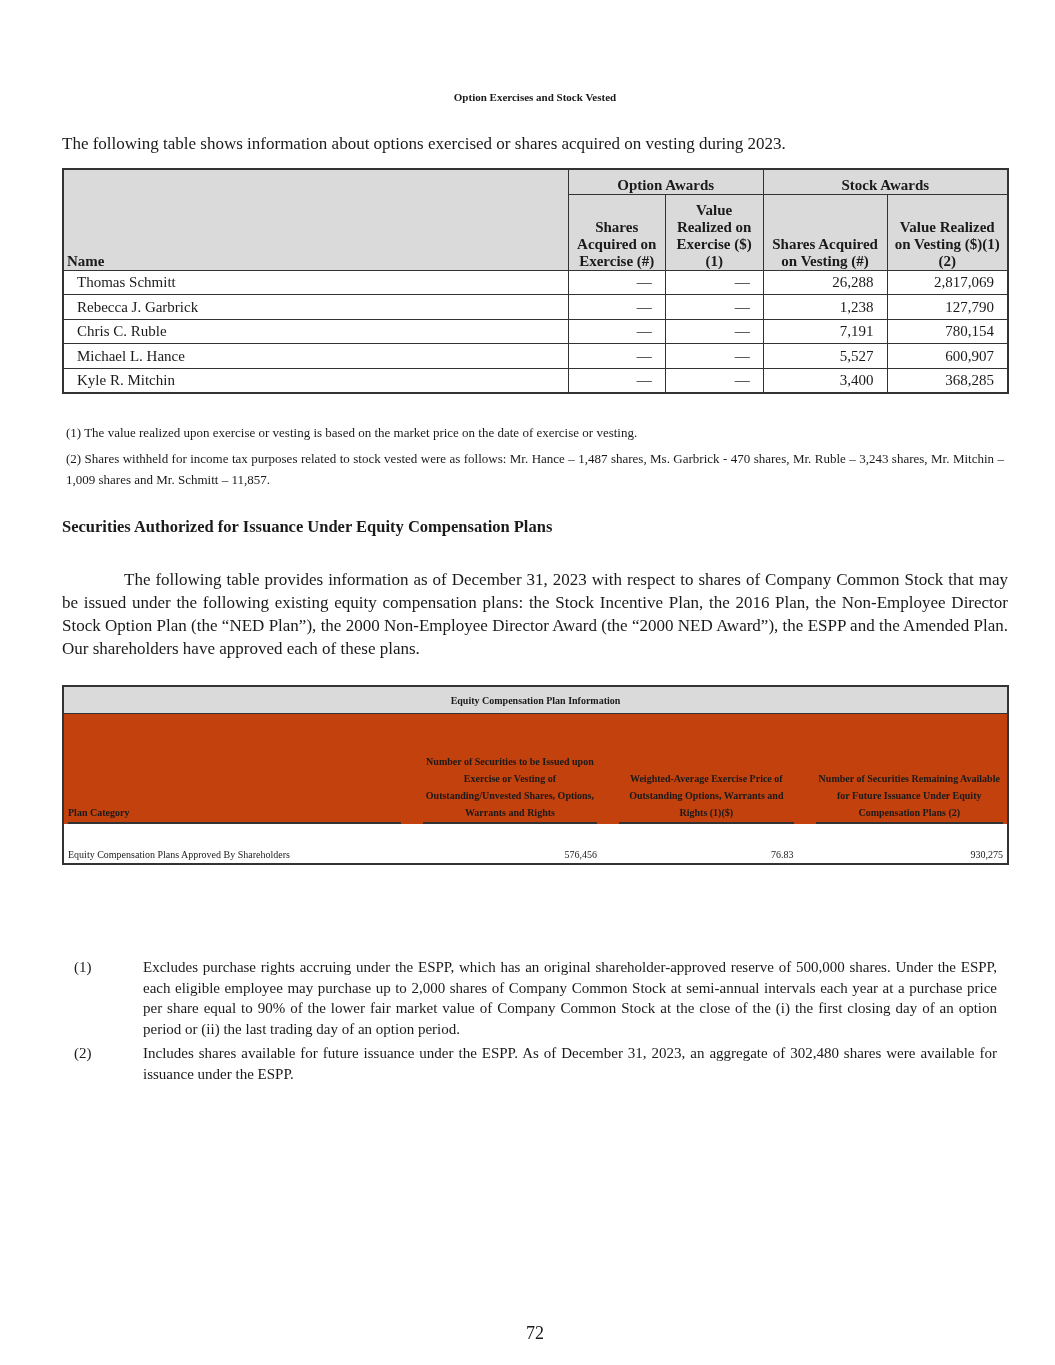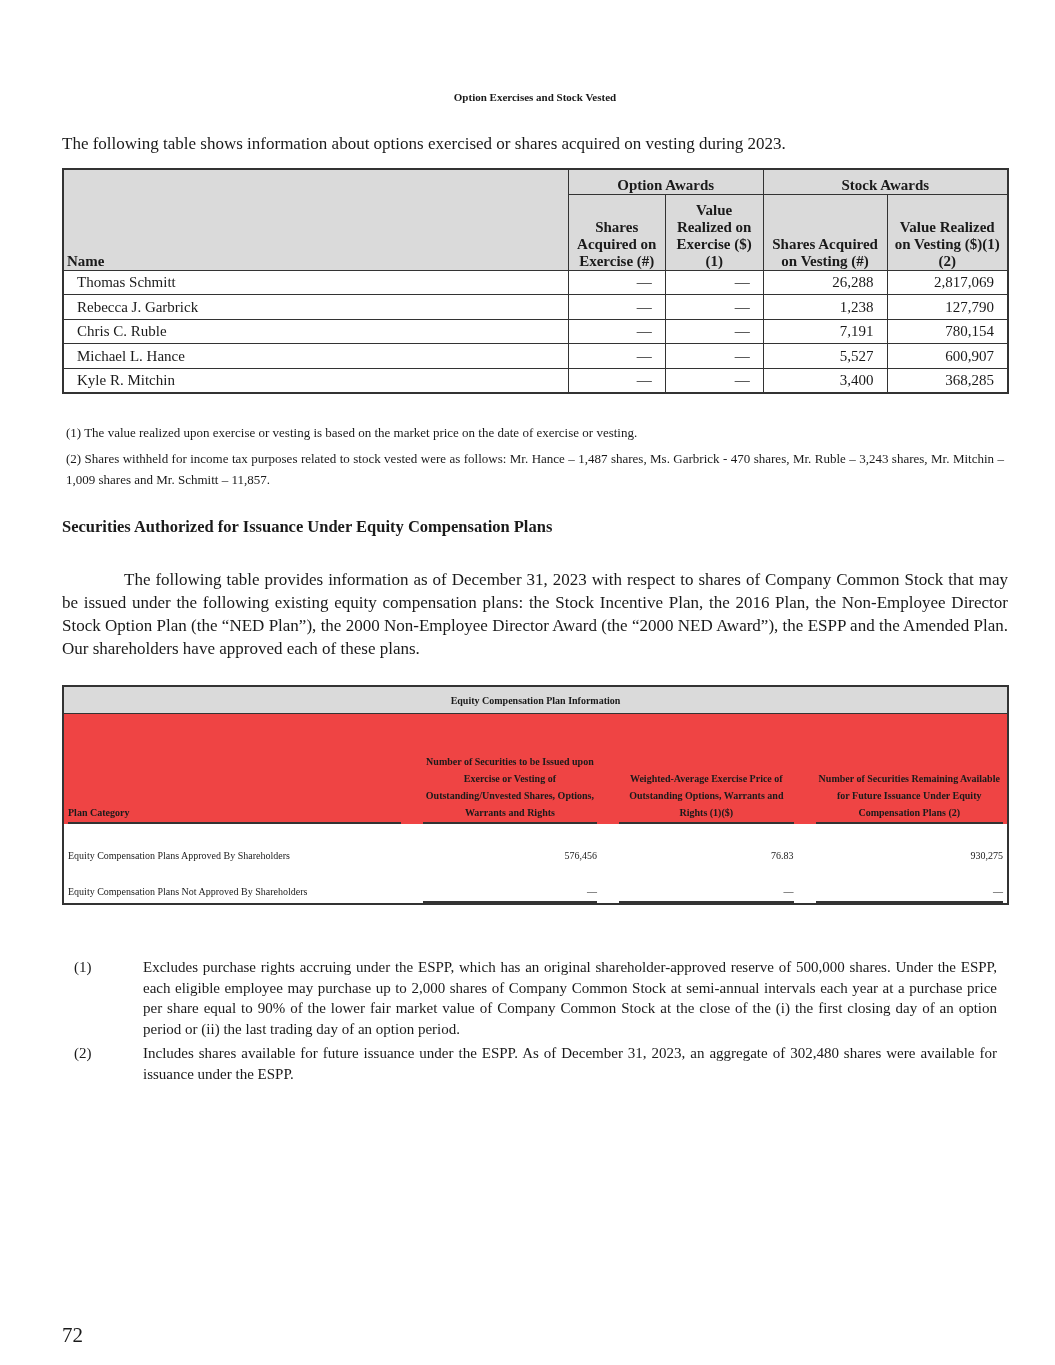--- a/index.html
+++ b/index.html
@@ -11,31 +11,31 @@
   #t1 { position:absolute; left:0; top:168px; width:947px; border:2px solid #333; font-size:15px; }
   #t1 th { background:#dadada; font-weight:bold; line-height:17px; padding:0 3px; border:1.5px solid #333; vertical-align:bottom; text-align:center; }
   #t1 th.name { text-align:left; }
   #t1 td { border:1.5px solid #333; padding:0 13px; height:23.5px; line-height:22px; }
   #t1 td.num { text-align:right; }
   .fn1 { position:absolute; left:4px; font-size:13px; line-height:21px; width:938px; text-align:justify; }
   .sec-h { position:absolute; left:0; top:517px; font-weight:bold; font-size:16.5px; }
   .para { position:absolute; left:0; top:560px; width:946px; font-size:17px; line-height:23px; text-align:justify; text-indent:62px;margin-top:8px; }
   #t2 { position:absolute; left:0; top:685px; width:947px; border:2px solid #333; font-size:10px; }
   #t2 th.title { background:#dadada; border-bottom:1.5px solid #333; height:24px; font-weight:bold; text-align:center; }
-  #t2 th.hdr { background:#ef4444; font-weight:bold; vertical-align:bottom; text-align:center; line-height:17px; padding:2px 4px 0 4px; }
+  #t2 th.hdr { background:#c2410c; font-weight:bold; vertical-align:bottom; text-align:center; line-height:17px; padding:2px 4px 0 4px; }
   #t2 th.hdr span.ul { display:block; border-bottom:2px solid #333; padding-bottom:1px; }
   #t2 th.hdr.left { text-align:left; }
   #t2 td { padding:0 4px; line-height:17px; vertical-align:bottom; }
   #t2 td.num { text-align:right; }
   #t2 td.num span.ul { display:block; border-bottom:2px solid #333; padding-bottom:1px; }
   .gap { width:14px; padding:0 !important; background:inherit; }
   .fn2 { position:absolute; left:0; width:935px; font-size:15px; line-height:20.5px; }
   .fn2 .mk { position:absolute; left:12px; top:0; }
   .fn2 .tx { margin-left:81px; text-align:justify; }
-  .pagenum { position:absolute; left:0; width:946px; top:1323px; text-align:left; font-size:21px; }
+  .pagenum { position:absolute; left:0; width:946px; top:1323px; text-align:center; font-size:18px; }
 </style>
 </head>
 <body>
 
 <div class="page">
 
   <div class="h-center" style="top:91px;">Option Exercises and Stock Vested</div>
   <div class="lead" style="top:134px;">The following table shows information about options exercised or shares acquired on vesting during 2023.</div>
 
   <table id="t1">
@@ -139,35 +139,20 @@
     <tbody>
       <tr style="height:40px;">
         <td style="padding-top:3px;">Equity Compensation Plans Approved By Shareholders</td>
         <td class="gap"></td>
         <td class="num">576,456</td>
         <td class="gap"></td>
         <td class="num">76.83</td>
         <td class="gap"></td>
         <td class="num">930,275</td>
       </tr>
-      <tr style="height:40px;">
-        <td style="padding-bottom:3px;">Equity Compensation Plans Not Approved By Shareholders</td>
-        <td class="gap"></td>
-        <td class="num">
-            <span class="ul">—</span>
-          </td>
-        <td class="gap"></td>
-        <td class="num">
-            <span class="ul">—</span>
-          </td>
-        <td class="gap"></td>
-        <td class="num">
-            <span class="ul">—</span>
-          </td>
-      </tr>
     </tbody>
   </table>
 
   <div class="fn2" style="top:957px;">
     <span class="mk">(1)</span>
     <div class="tx">Excludes purchase rights accruing under the ESPP, which has an original shareholder-approved reserve of 500,000 shares. Under the ESPP, each eligible employee may purchase up to 2,000 shares of Company Common Stock at semi-annual intervals each year at a purchase price per share equal to 90% of the lower fair market value of Company Common Stock at the close of the (i) the first closing day of an option period or (ii) the last trading day of an option period.</div>
   </div>
   <div class="fn2" style="top:1043px;">
     <span class="mk">(2)</span>
     <div class="tx">Includes shares available for future issuance under the ESPP. As of December 31, 2023, an aggregate of 302,480 shares were available for issuance under the ESPP.</div>

